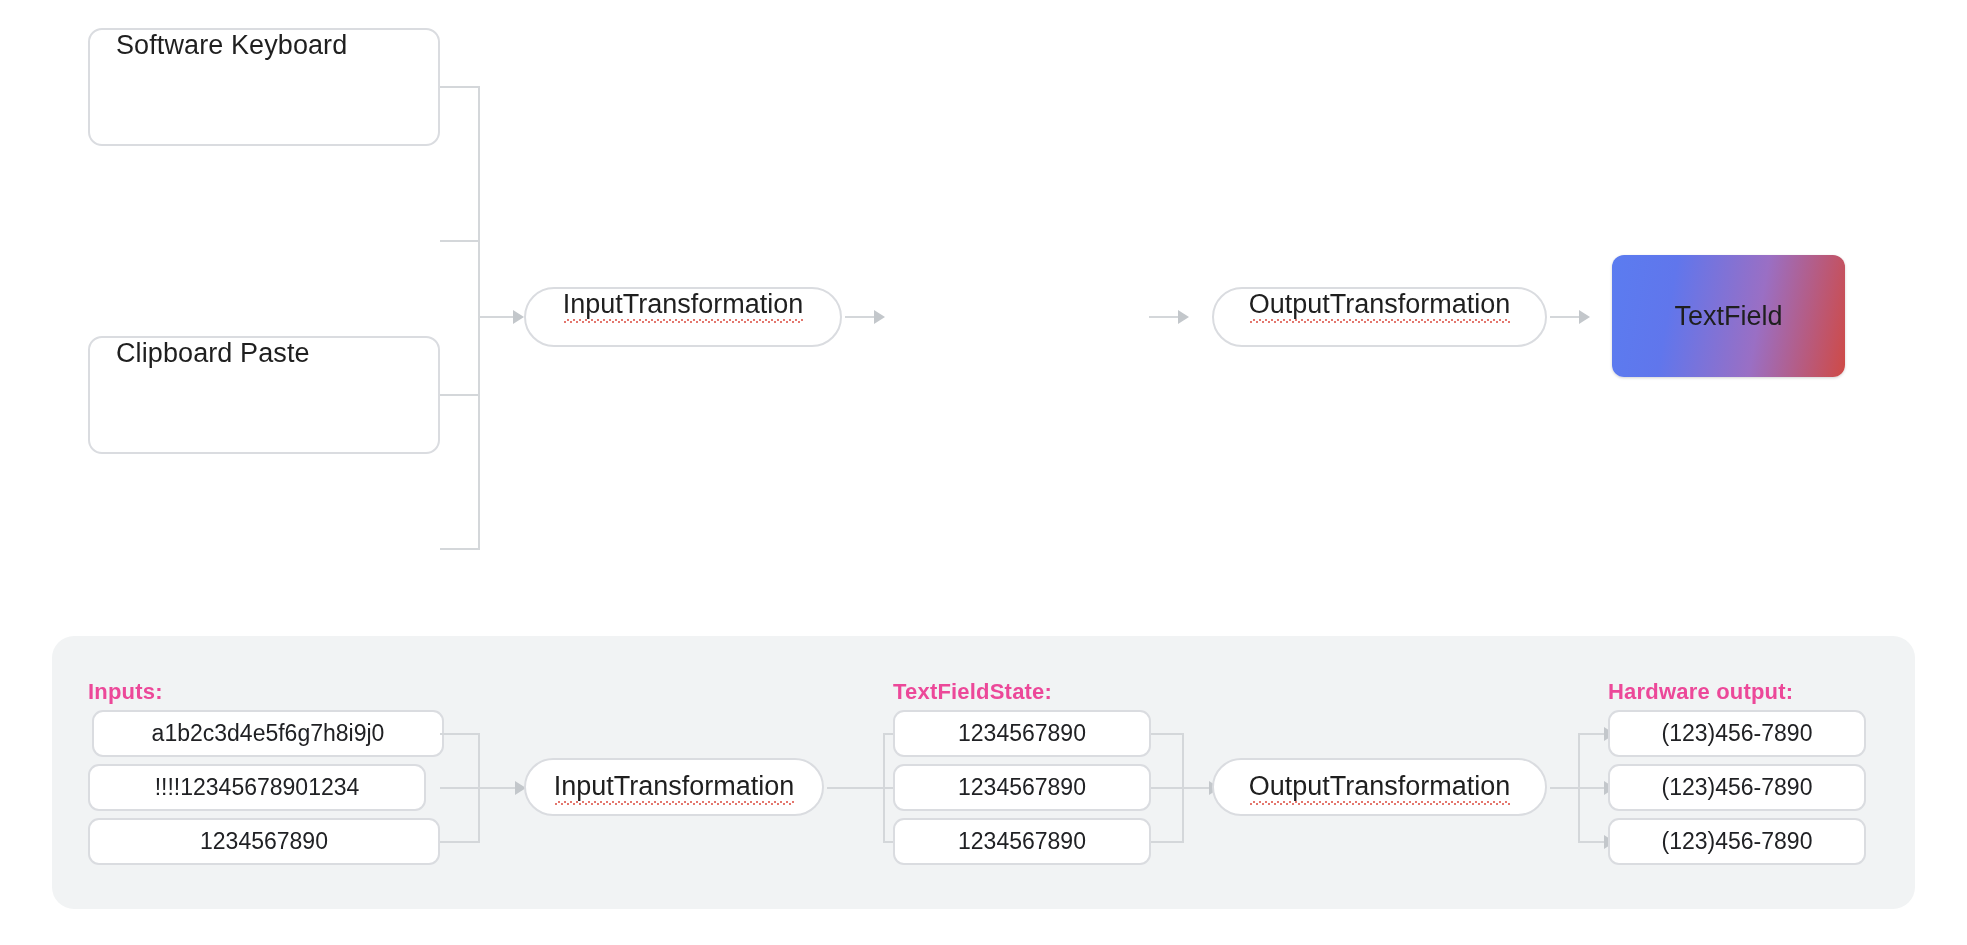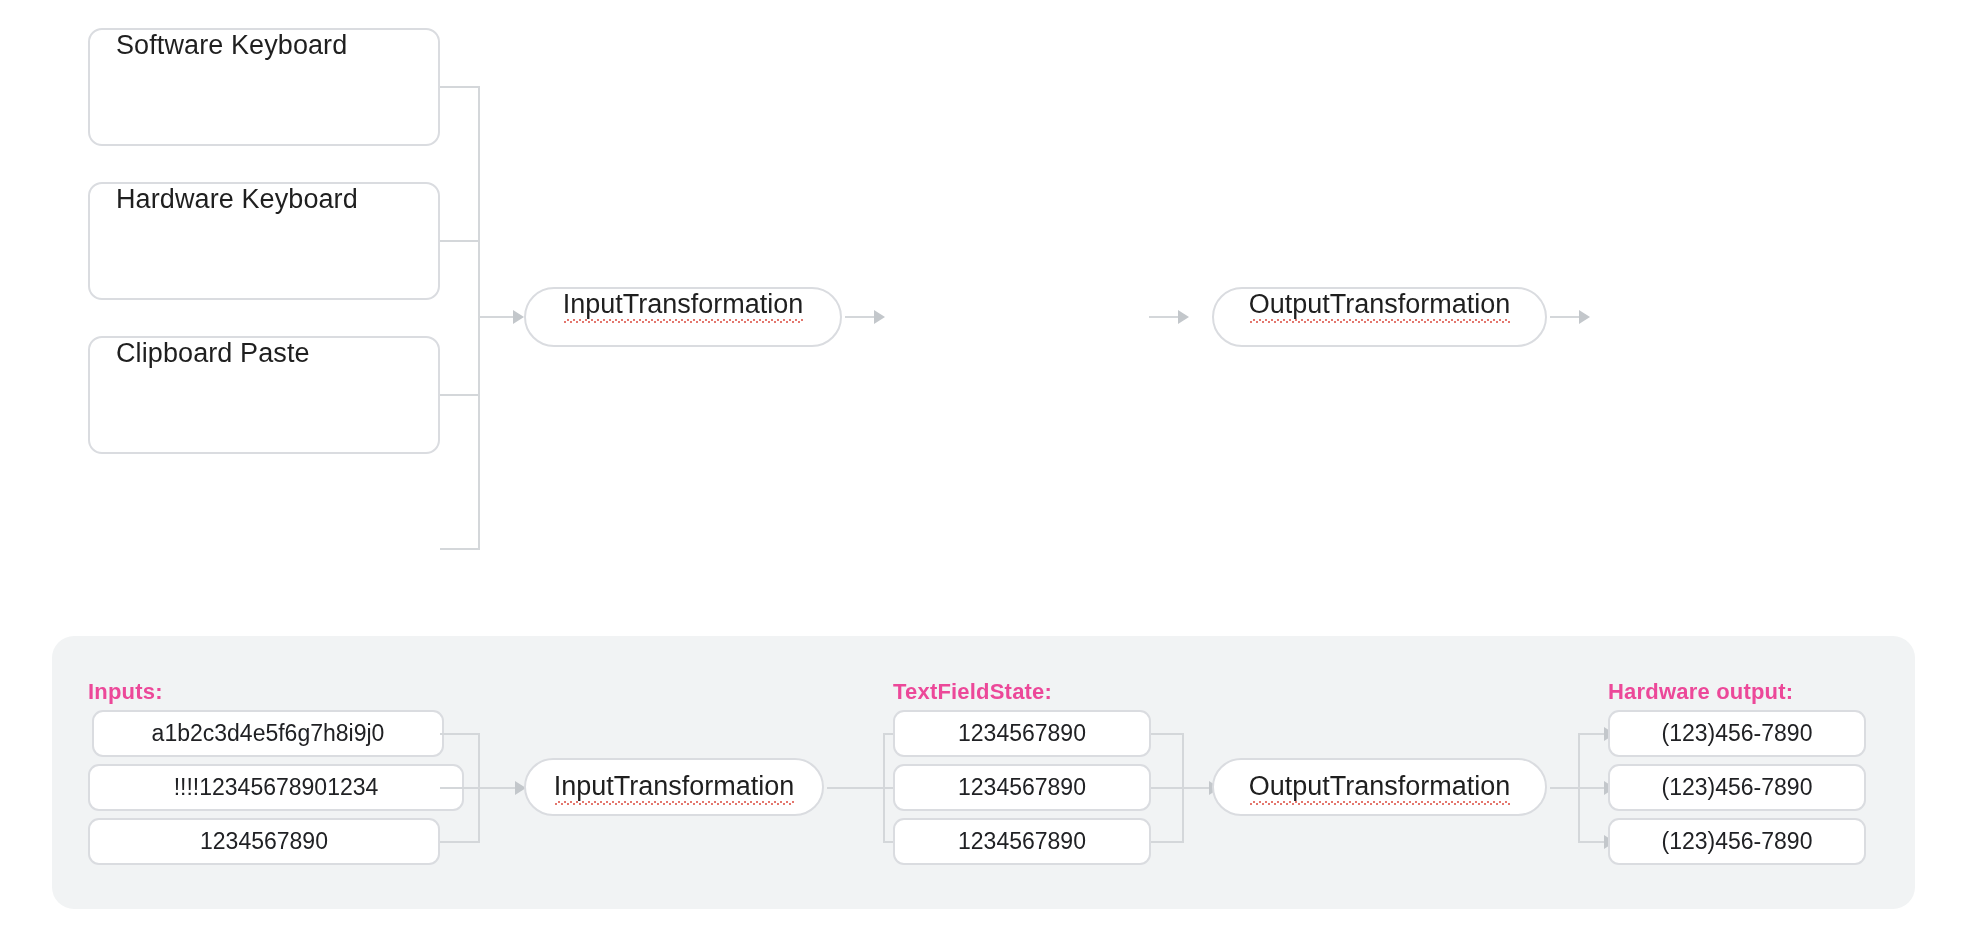--- a/index.html
+++ b/index.html
@@ -116,23 +116,20 @@
   }
 </style>
 </head>
 <body>
 
 <div id="root">
 
   <div class="node src-box" style="left:88px; top:28px;">
     <span>Software Keyboard</span>
   </div>
-  <div class="node src-box" style="left:88px; top:182px;">
-    <span>Hardware Keyboard</span>
-  </div>
   <div class="node src-box" style="left:88px; top:336px;">
     <span>Clipboard Paste</span>
   </div>
 
   <div class="ln lnh" style="left:440px; top:86px;  width:40px;"></div>
   <div class="ln lnh" style="left:440px; top:240px; width:40px;"></div>
   <div class="ln lnh" style="left:440px; top:394px; width:40px;"></div>
   <div class="ln lnh" style="left:440px; top:548px; width:40px;"></div>
   <div class="ln lnv" style="left:478px; top:86px;  height:464px;"></div>
   <div class="ln lnh" style="left:478px; top:316px; width:38px;"></div>
@@ -149,26 +146,30 @@
   <div class="ln lnh" style="left:1149px; top:316px; width:32px;"></div>
   <div class="arrow" style="left:1178px; top:310px;"></div>
 
   <div class="node pill-node" style="left:1212px; top:287px; width:335px; height:60px;">
     <span class="squiggle">OutputTransformation</span>
   </div>
 
   <div class="ln lnh" style="left:1550px; top:316px; width:32px;"></div>
   <div class="arrow" style="left:1579px; top:310px;"></div>
 
+  <div class="gradient-node" id="textfield-chip" style="left:1612px; top:255px; width:233px; height:122px;
+              background:linear-gradient(100deg,#5b7cf0 0%,#6076ec 26%,#9a6fc4 62%,#cf4a46 100%);">
+    <span>TextField</span>
+  </div>
 
   <div id="panel"></div>
 
   <div class="col-title" style="left:88px; top:679px;">Inputs:</div>
   <div class="val-box" style="left:92px; top:710px; width:352px;">a1b2c3d4e5f6g7h8i9j0</div>
-  <div class="val-box" style="left:88px; top:764px; width:376px;">!!!!12345678901234</div>
+  <div class="val-box" style="left:88px; top:764px; width:338px;">!!!!12345678901234</div>
   <div class="val-box" style="left:88px; top:818px; width:352px;">1234567890</div>
 
   <div class="ln lnh" style="left:440px; top:733px; width:40px;"></div>
   <div class="ln lnh" style="left:440px; top:787px; width:40px;"></div>
   <div class="ln lnh" style="left:440px; top:841px; width:40px;"></div>
   <div class="ln lnv" style="left:478px; top:733px; height:110px;"></div>
   <div class="ln lnh" style="left:478px; top:787px; width:40px;"></div>
   <div class="arrow" style="left:515px; top:781px;"></div>
 
   <div class="panel-pill" style="left:524px; top:758px; width:300px;">

